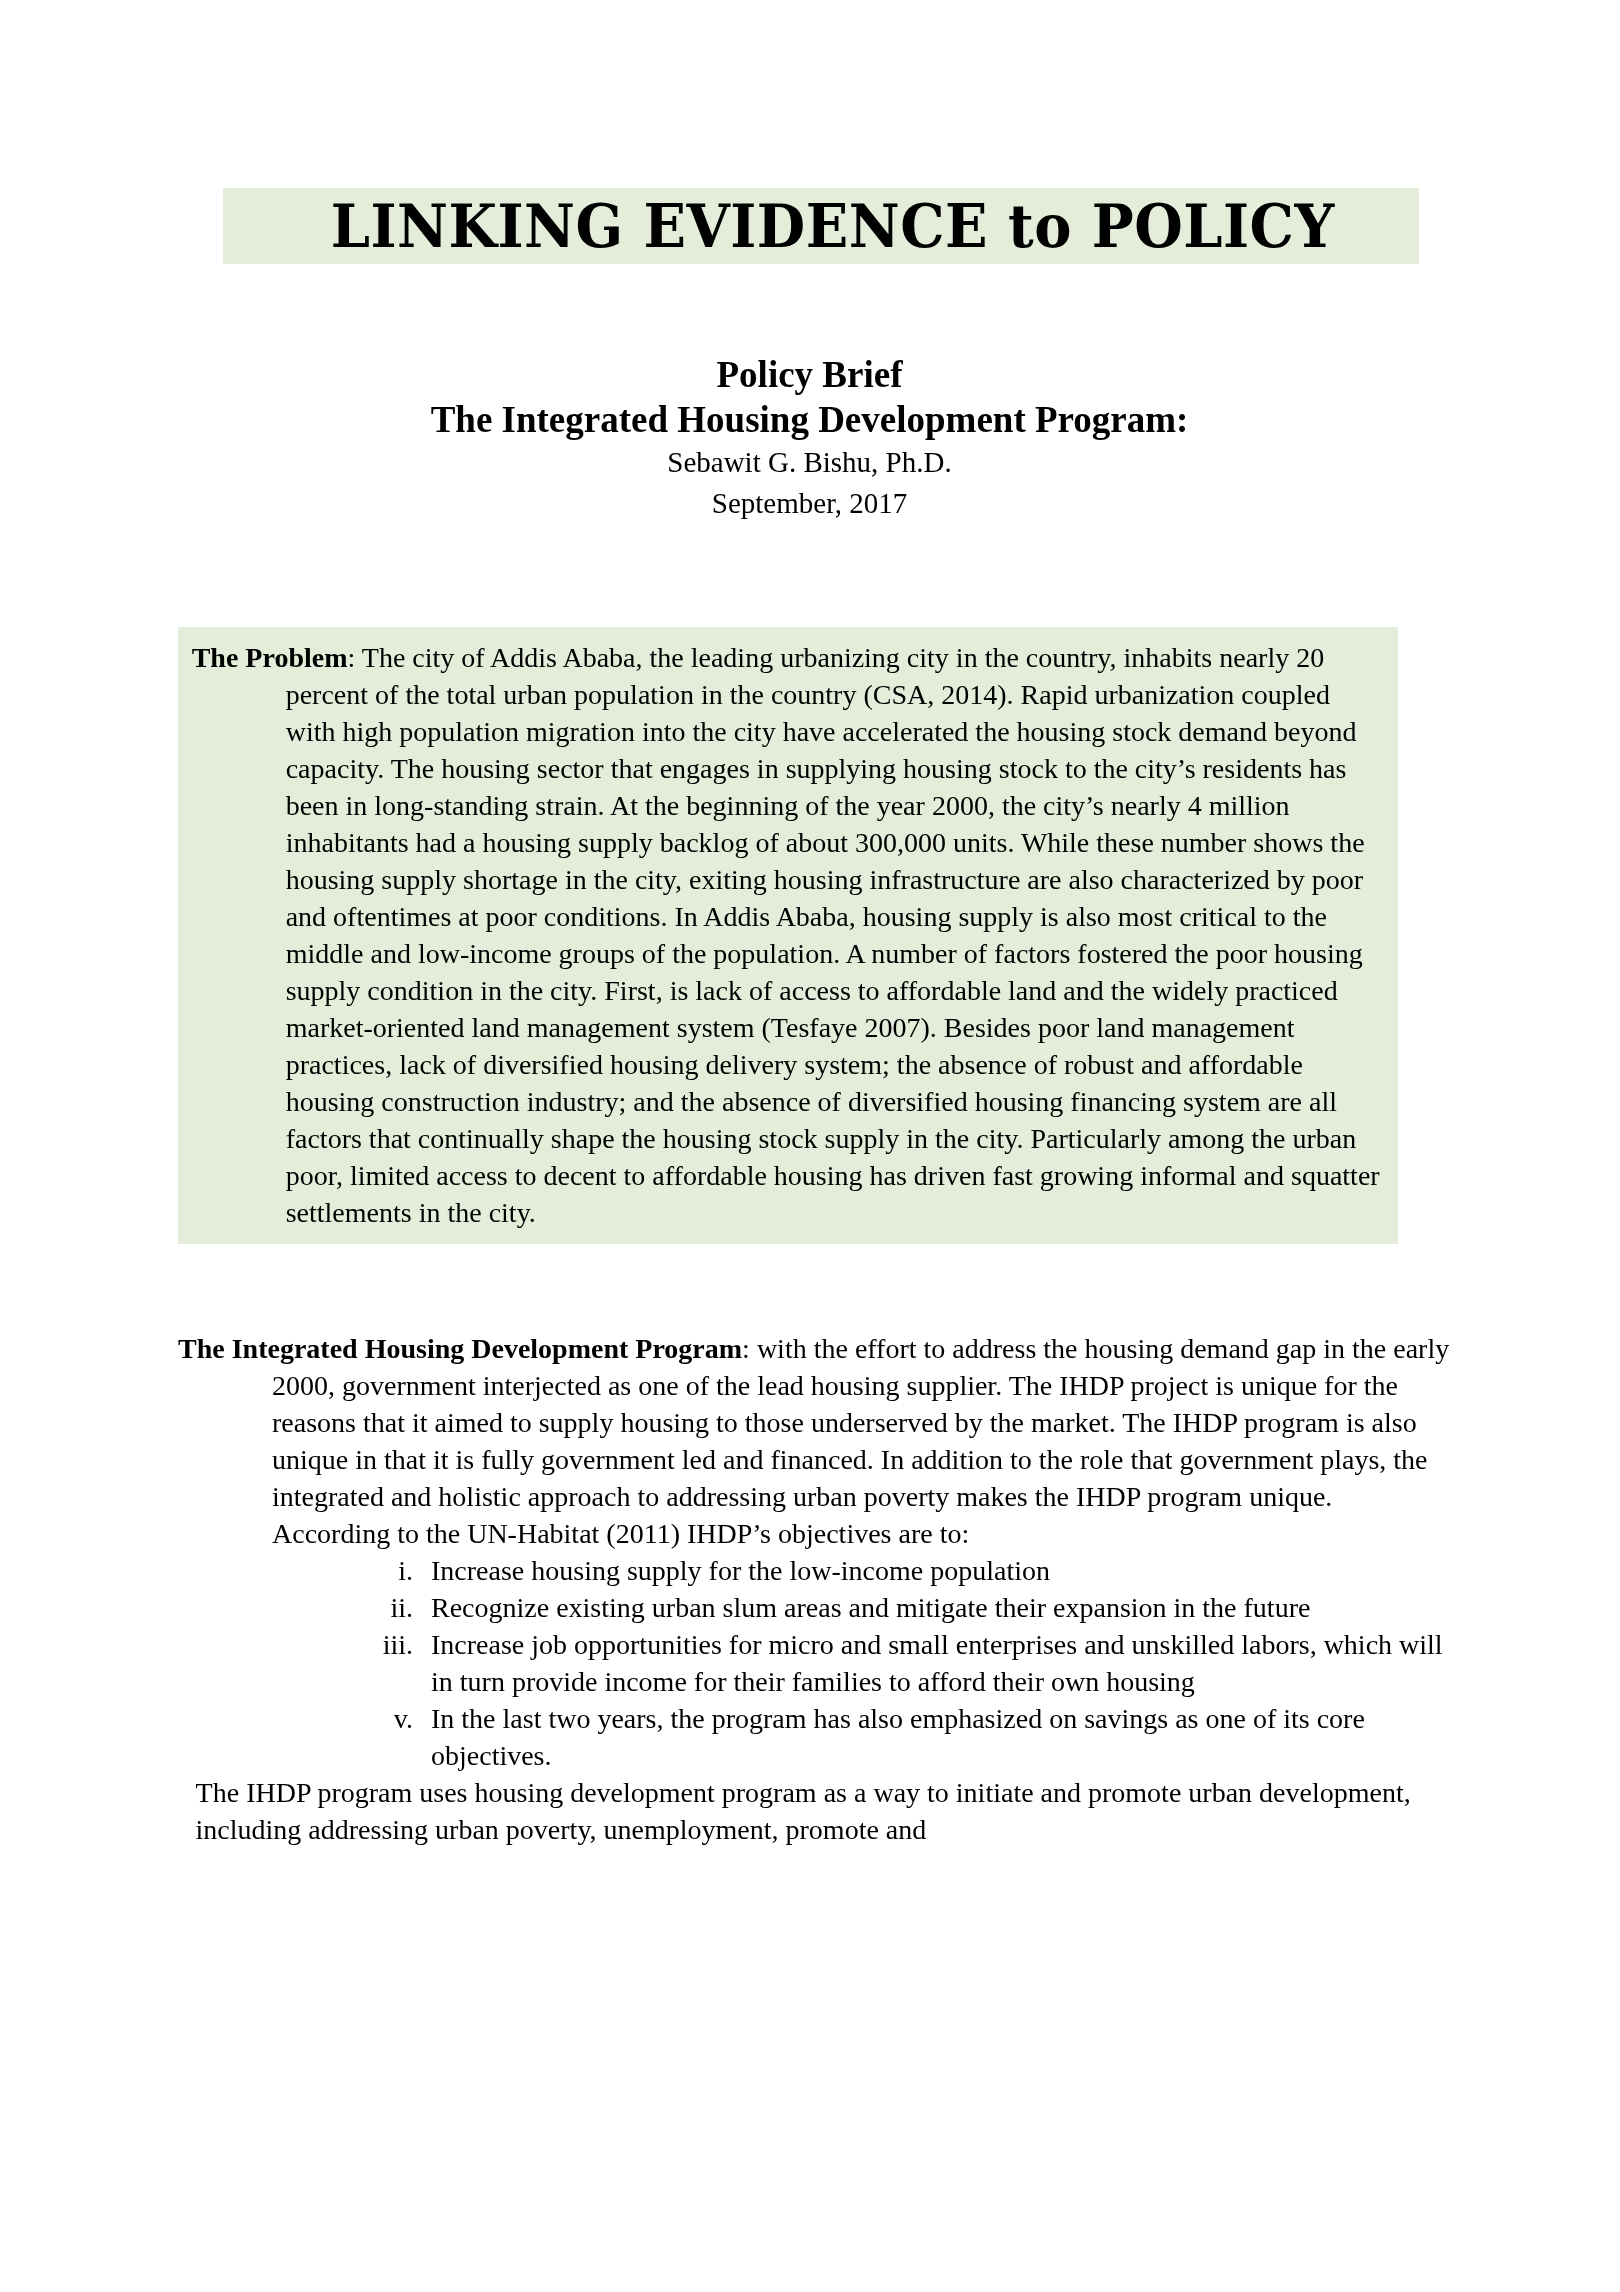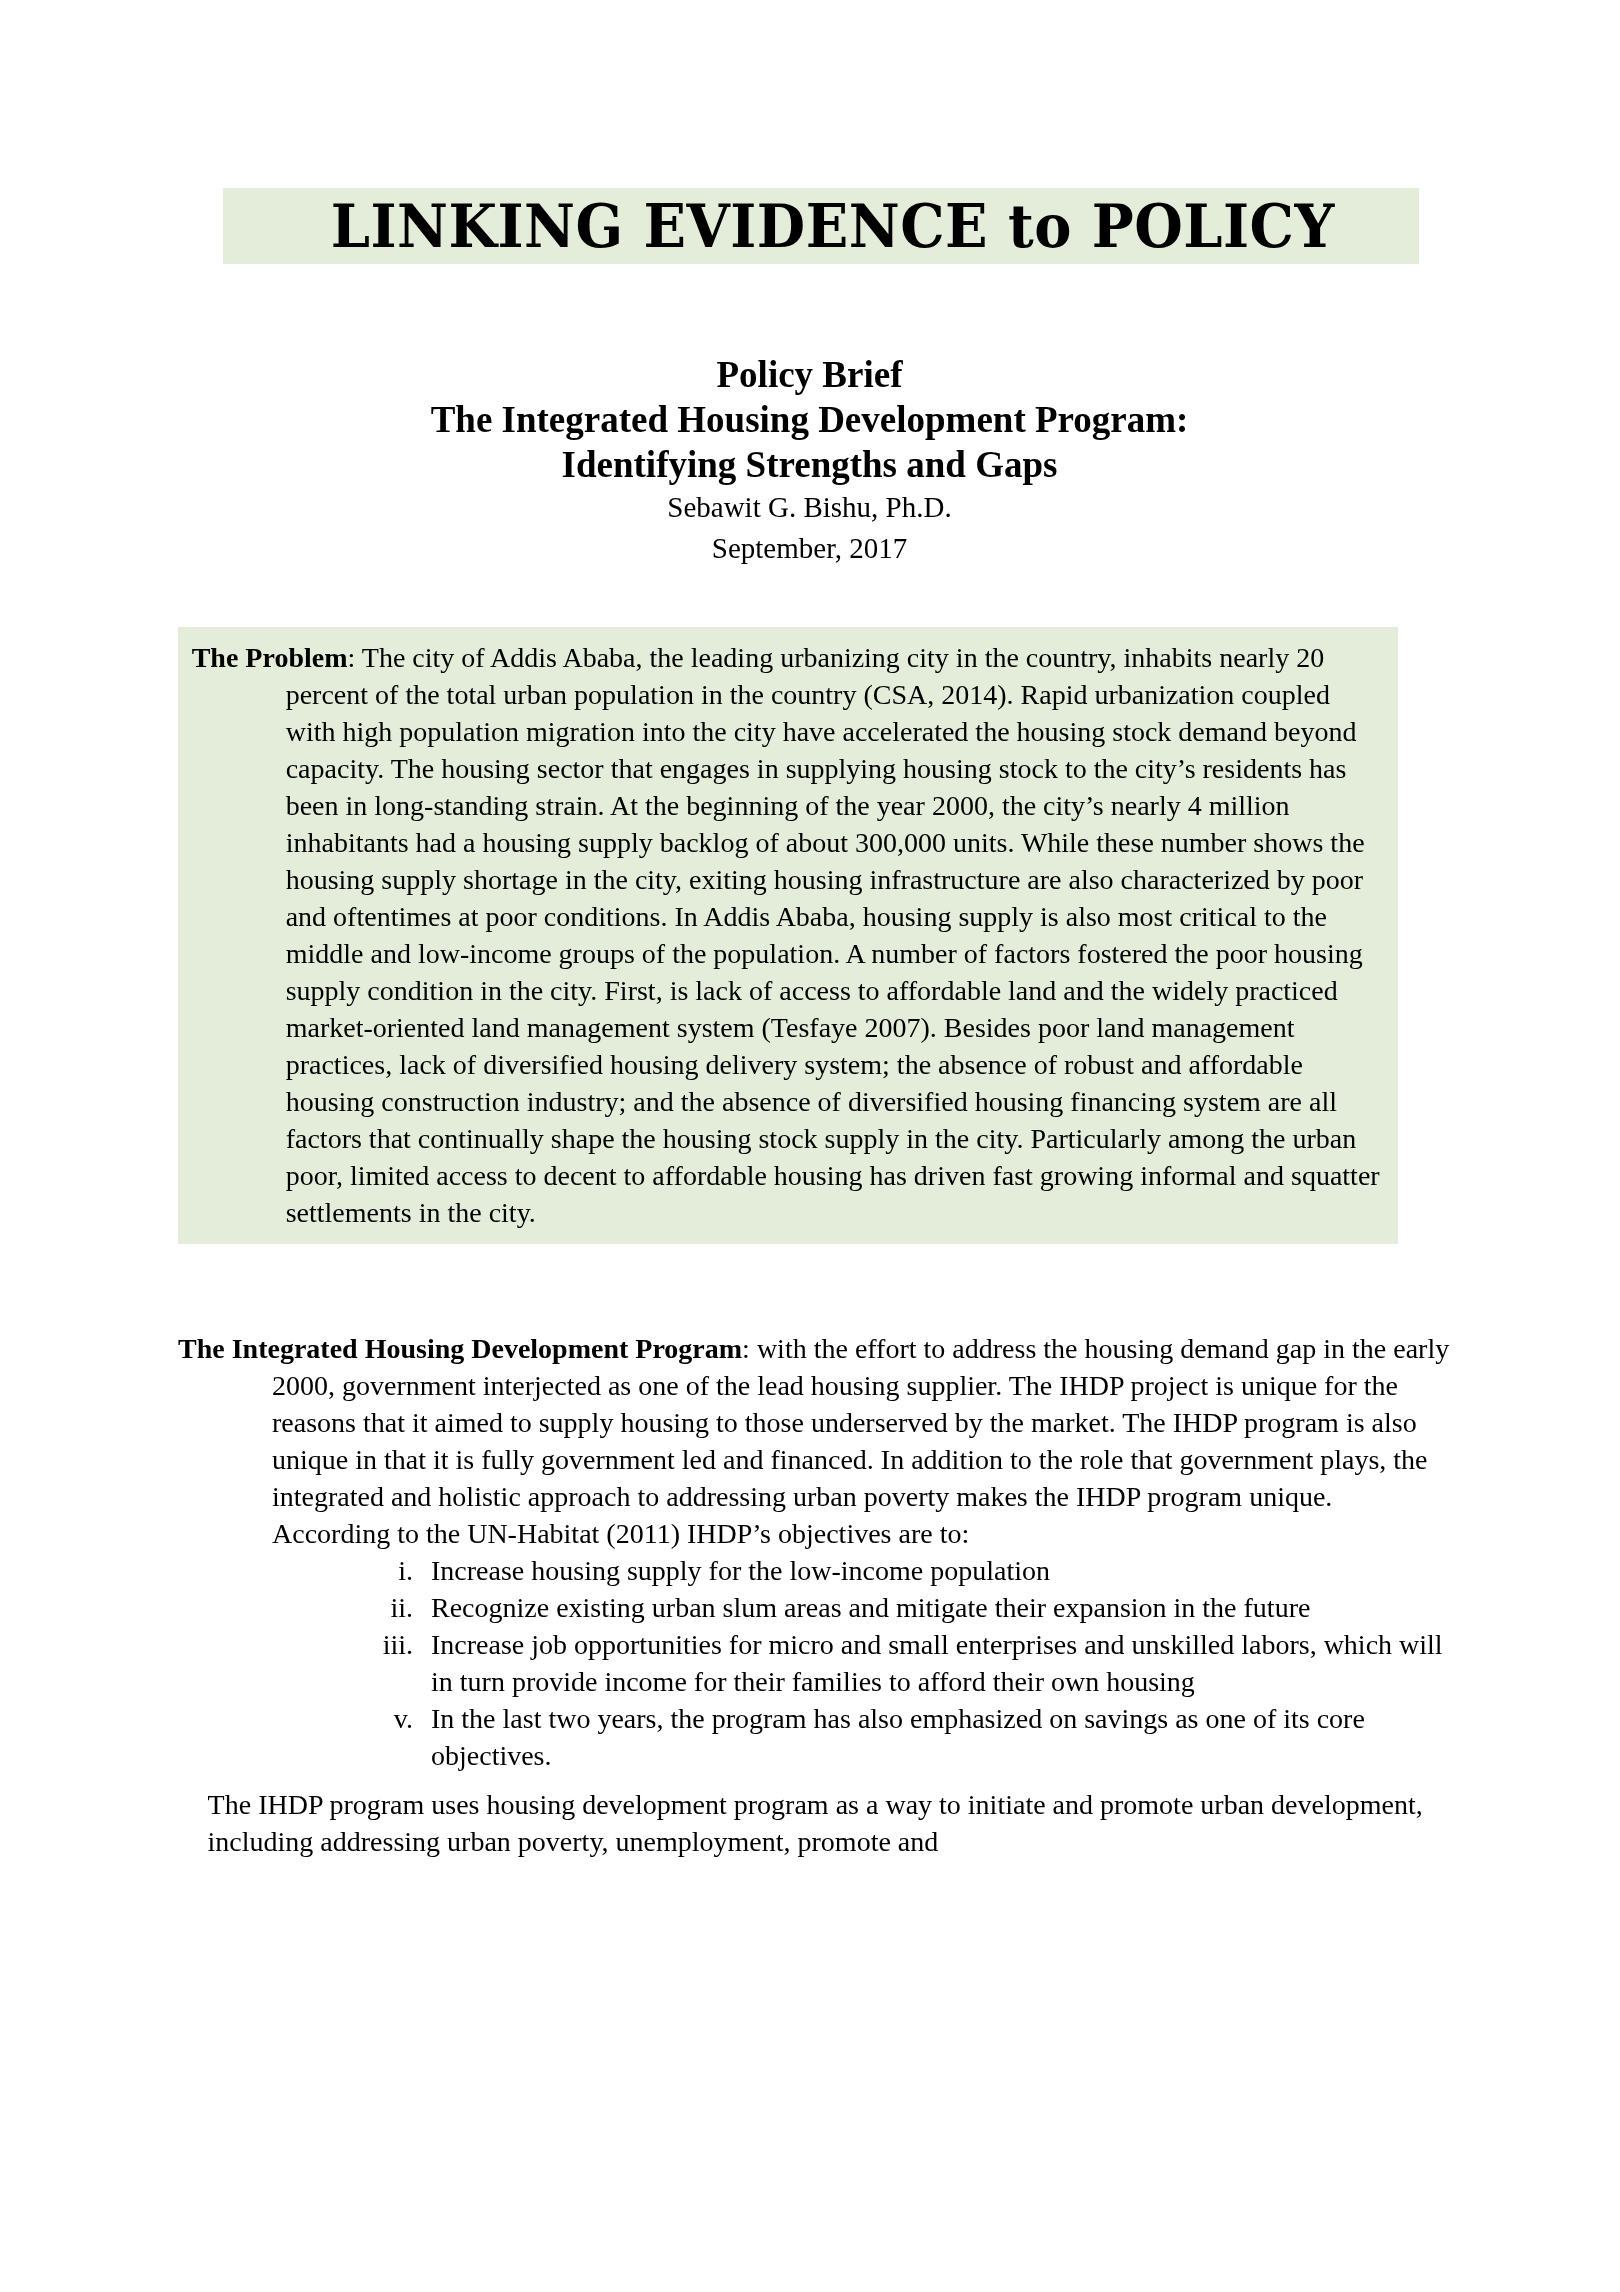--- a/index.html
+++ b/index.html
@@ -132,38 +132,37 @@
     left: 147px;
     width: 88px;
     text-align: right;
     display: block;
   }
 
   
   .trail-para {
     font-size: 28px;
     line-height: 37px;
-    margin: 12px;
+    margin: 0;
     padding-left: 17.6px;
     text-indent: 0;
   }
 </style>
 </head>
 <body>
 
 <div class="page">
 
   <div class="banner">
     <div class="banner-text">LINKING EVIDENCE to POLICY</div>
   </div>
 
   <div class="title-block">
     <div class="t-policy-brief">Policy Brief</div>
     <div class="t-main">The Integrated Housing Development Program:</div>
-    <div class="t-main">Identifying Strengths and Gaps</div>
     <div class="t-author">Sebawit G. Bishu, Ph.D.</div>
     <div class="t-date">September, 2017</div>
   </div>
 
   <div class="problem-box">
     <p class="body-para"><b>The Problem</b><span>: </span><span>The city of Addis Ababa, the leading urbanizing city in the country, inhabits nearly 20 percent of the total urban population in the country (CSA, 2014). Rapid urbanization coupled with high population migration into the city have accelerated the housing stock demand beyond capacity. The housing sector that engages in supplying housing stock to the city’s residents has been in long-standing strain. At the beginning of the year 2000, the city’s nearly 4 million inhabitants had a housing supply backlog of about 300,000 units. While these number shows the housing supply shortage in the city, exiting housing infrastructure are also characterized by poor and oftentimes at poor conditions. In Addis Ababa, housing supply is also most critical to the middle and low-income groups of the population. A number of factors fostered the poor housing supply condition in the city. First, is lack of access to affordable land and the widely practiced market-oriented land management system (Tesfaye 2007). Besides poor land management practices, lack of diversified housing delivery system; the absence of robust and affordable housing construction industry; and the absence of diversified housing financing system are all factors that continually shape the housing stock supply in the city. Particularly among the urban poor, limited access to decent to affordable housing has driven fast growing informal and squatter settlements in the city.</span></p>
   </div>
 
   <div class="section-two">
     <p class="body-para"><b>The Integrated Housing Development Program</b><span>: </span><span>with the effort to address the housing demand gap in the early 2000, government interjected as one of the lead housing supplier. The IHDP project is unique for the reasons that it aimed to supply housing to those underserved by the market. The IHDP program is also unique in that it is fully government led and financed. In addition to the role that government plays, the integrated and holistic approach to addressing urban poverty makes the IHDP program unique. According to the UN-Habitat (2011) IHDP’s objectives are to:</span></p>

